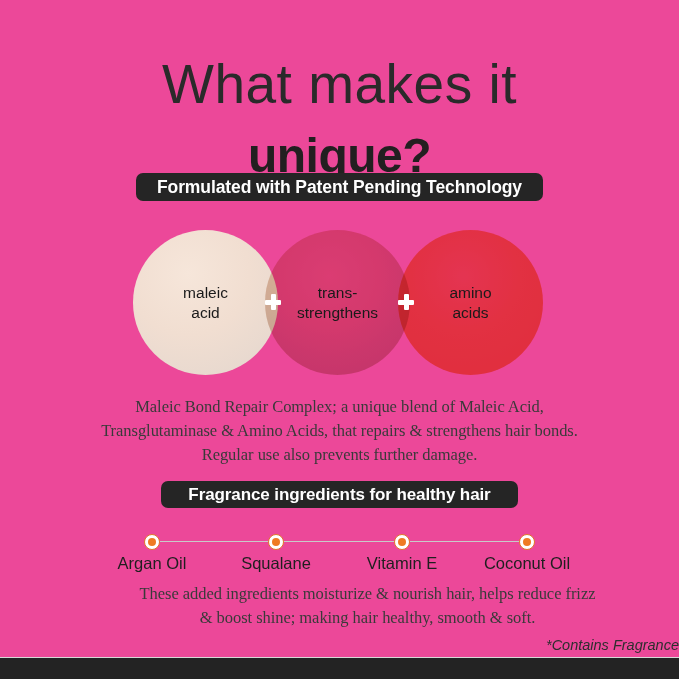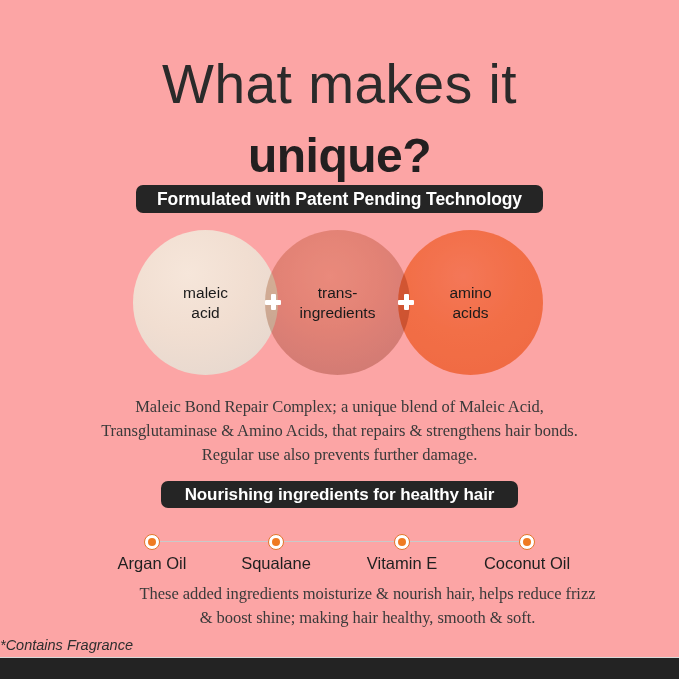--- a/index.html
+++ b/index.html
@@ -7,21 +7,21 @@
     padding: 0;
     background: #ffffff;
   }
   body {
     font-family: "Liberation Sans", sans-serif;
   }
   #page {
     position: relative;
     width: 679px;
     height: 679px;
-    background: #fca5a5;
+    background: #ec4899;
     overflow: hidden;
   }
 
   
   .title-block {
     position: absolute;
     left: 0;
     top: 56px;
     width: 679px;
     text-align: center;
@@ -53,21 +53,21 @@
     border-radius: 7px;
     color: #ffffff;
     font-family: "Liberation Sans", sans-serif;
     font-weight: bold;
     text-align: center;
     white-space: nowrap;
     box-sizing: border-box;
   }
   #banner-patent {
     left: 136px;
-    top: 185px;
+    top: 173px;
     width: 407px;
     height: 28px;
     line-height: 28px;
     font-size: 17.5px;
     letter-spacing: -0.1px;
   }
   #banner-nourishing {
     left: 161px;
     top: 481px;
     width: 357px;
@@ -170,21 +170,21 @@
     font-size: 16.5px;
     line-height: 24px;
     letter-spacing: -0.05px;
     padding-left: 28px;
   }
   #fragrance-note {
     position: absolute;
     left: 0;
     top: 637px;
     width: 679px;
-    text-align: left;
+    text-align: right;
     font-family: "Liberation Sans", sans-serif;
     font-style: italic;
     font-weight: normal;
     font-size: 14.5px;
     color: #2e2e2e;
   }
 
   
   #ingredients {
     position: absolute;
@@ -268,38 +268,38 @@
     <div class="venn-circle" id="circle-maleic"></div>
     <div class="venn-circle" id="circle-trans"></div>
     <div class="venn-circle" id="circle-amino"></div>
 
     <div class="venn-label" id="label-maleic">
       <span>maleic</span>
       <span>acid</span>
     </div>
     <div class="venn-label" id="label-trans">
       <span>trans-</span>
-      <span>ingredients</span>
+      <span>strengthens</span>
     </div>
     <div class="venn-label" id="label-amino">
       <span>amino</span>
       <span>acids</span>
     </div>
 
     <div class="plus" id="plus-1"></div>
     <div class="plus" id="plus-2"></div>
   </div>
 
   <div class="body-text" id="para-complex">
     <div>Maleic Bond Repair Complex; a unique blend of Maleic Acid,</div>
     <div>Transglutaminase &amp; Amino Acids, that repairs &amp; strengthens hair bonds.</div>
     <div>Regular use also prevents further damage.</div>
   </div>
 
-  <div class="banner" id="banner-nourishing">Nourishing ingredients for healthy hair</div>
+  <div class="banner" id="banner-nourishing">Fragrance ingredients for healthy hair</div>
 
   <div id="ingredients">
     <div id="ingredient-line"></div>
 
     <div class="ingredient-node" style="left:152px">
       <div class="ingredient-dot"></div>
       <div class="ingredient-label">Argan Oil</div>
     </div>
 
     <div class="ingredient-node" style="left:276px">

